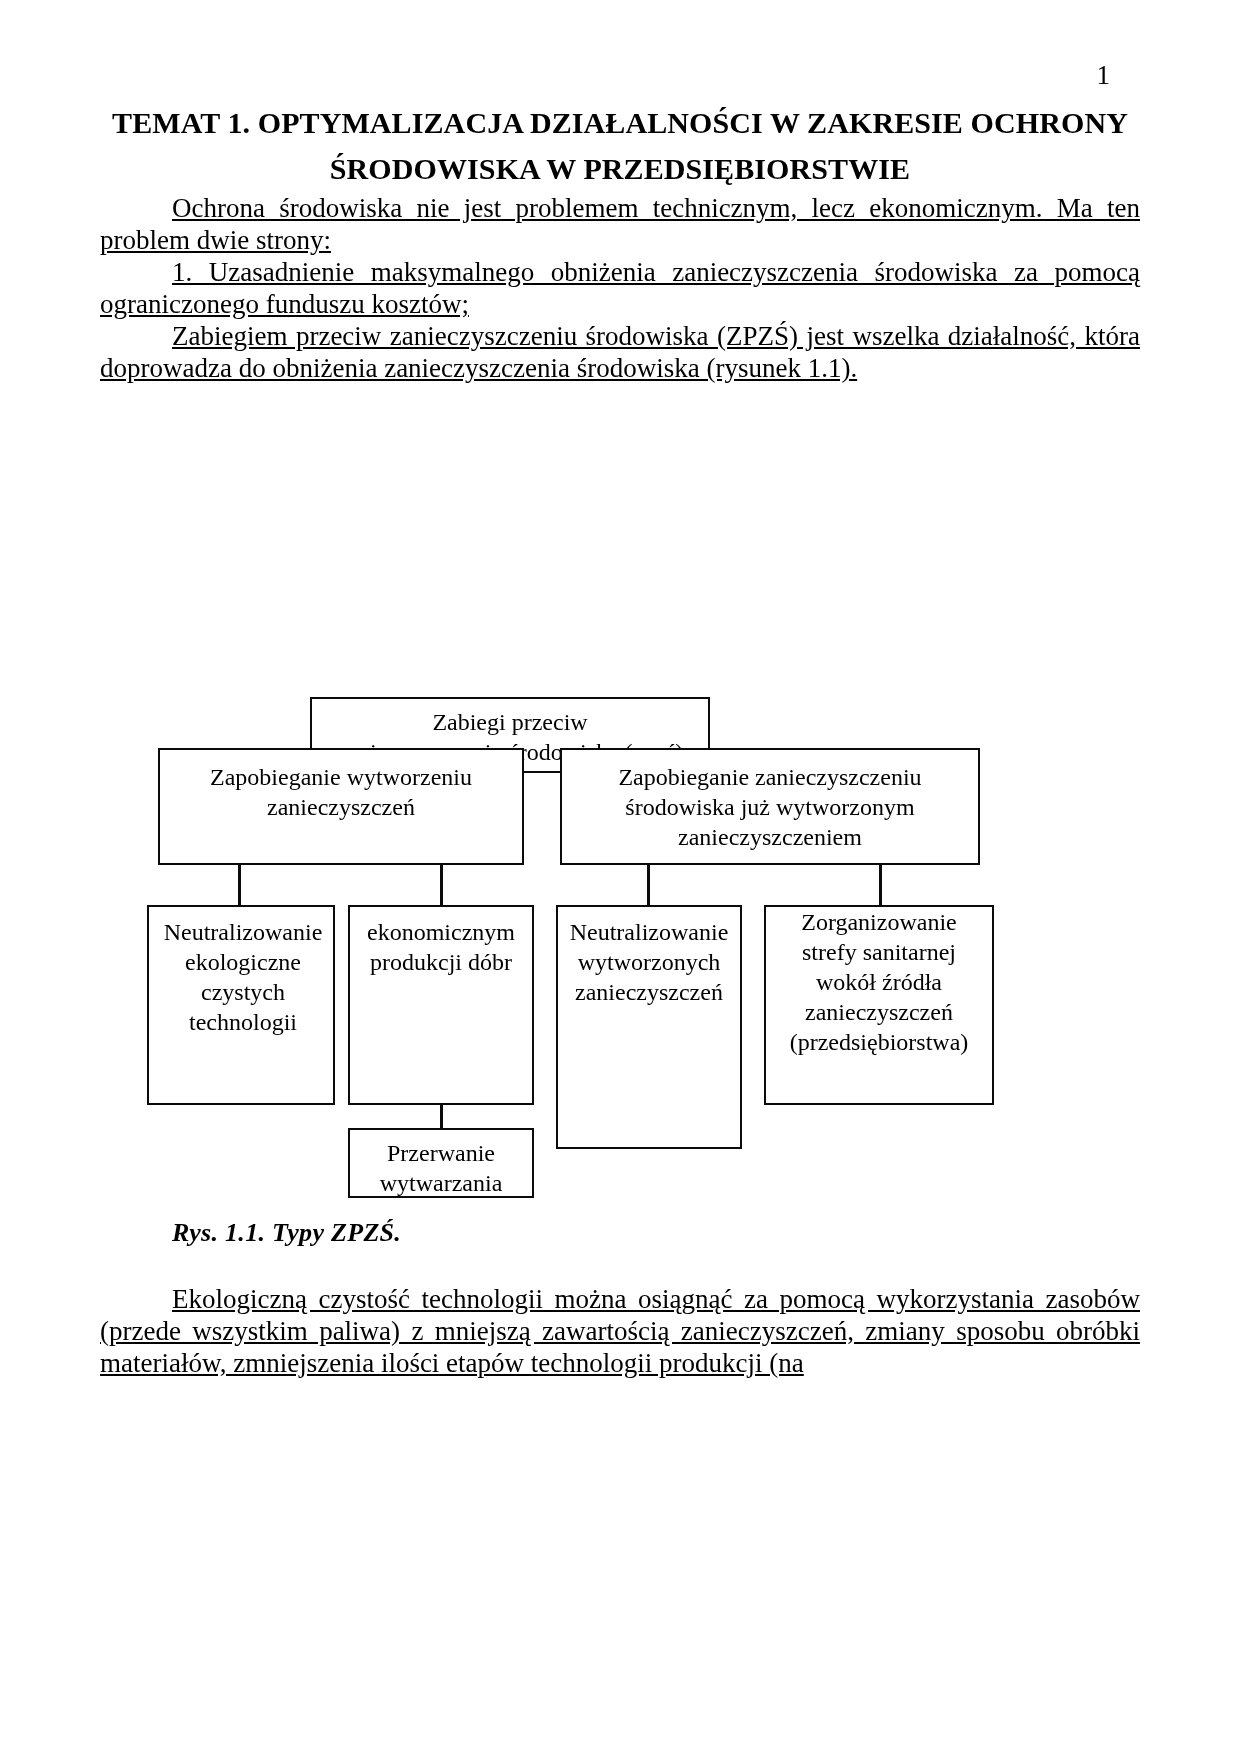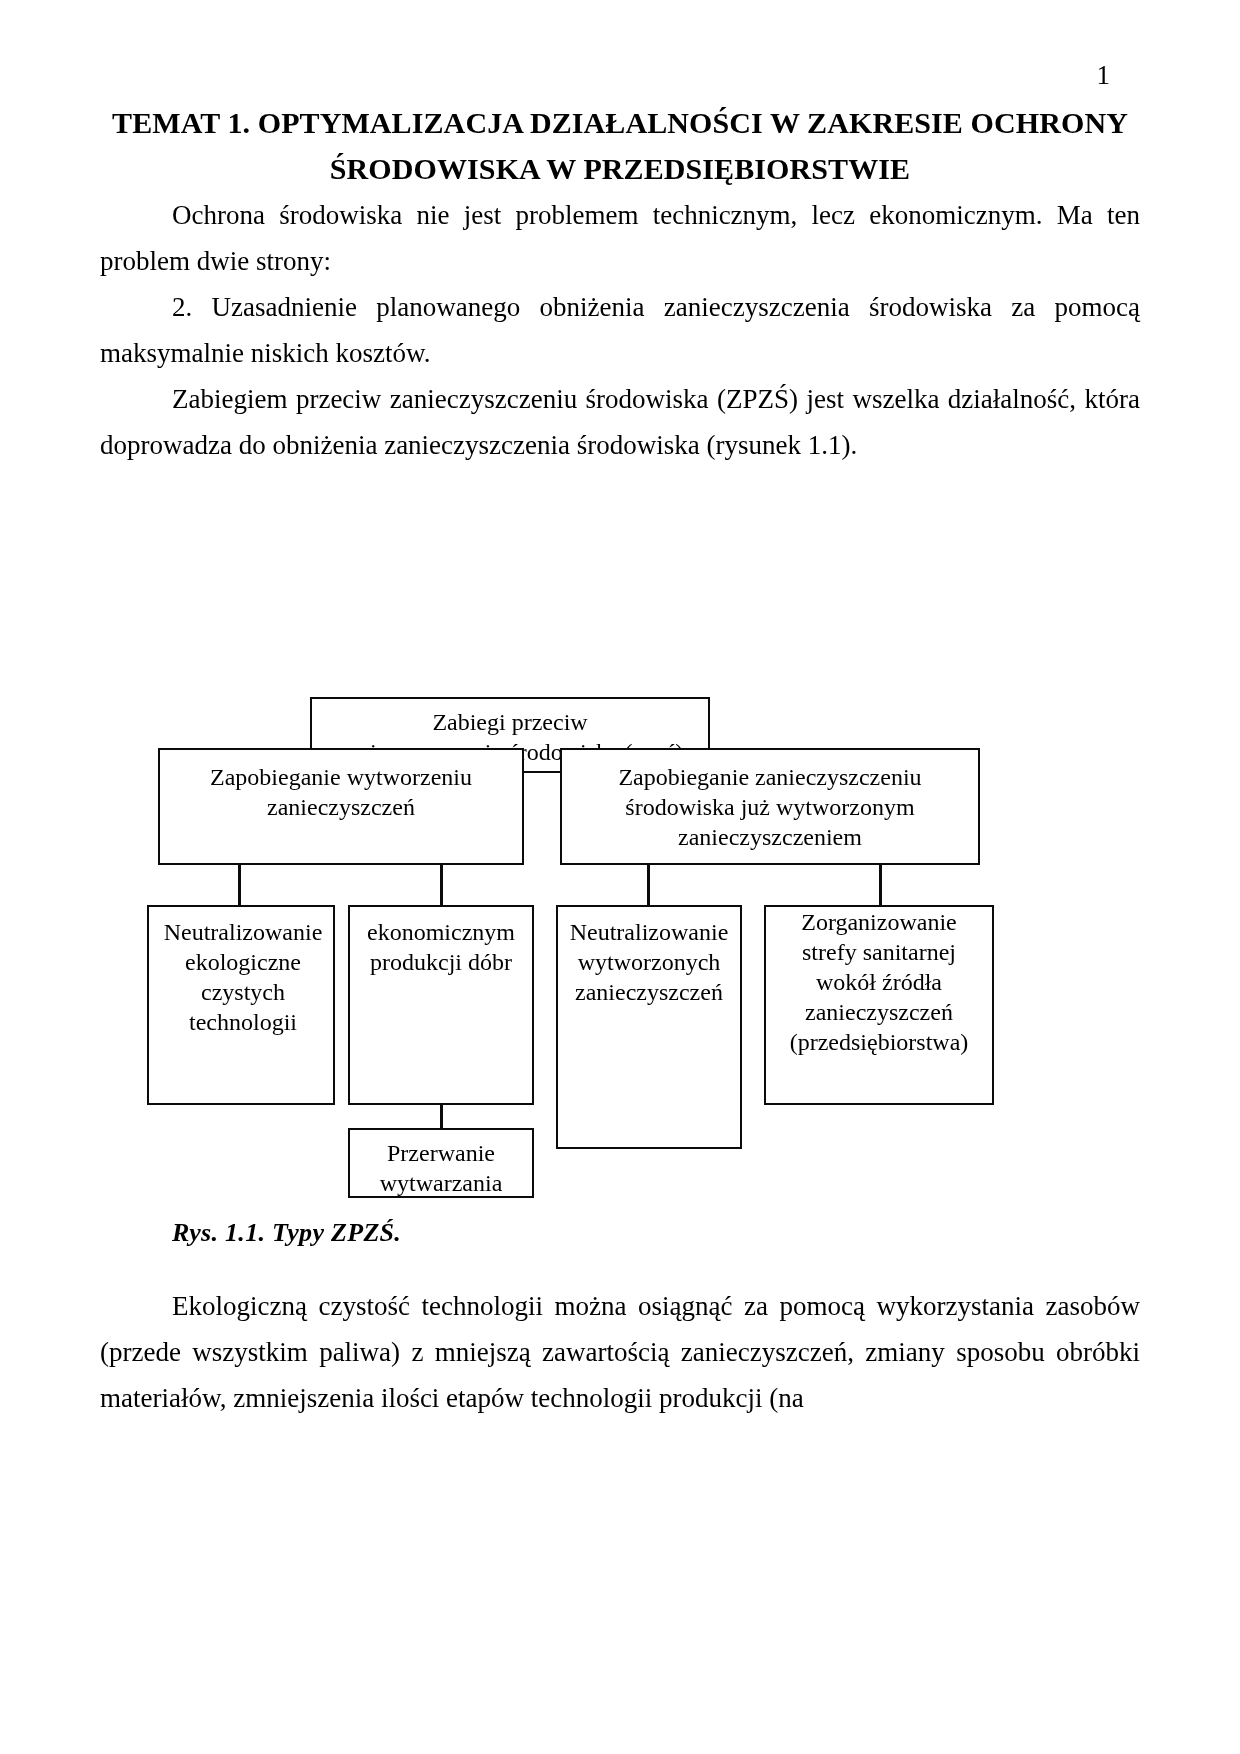--- a/index.html
+++ b/index.html
@@ -46,21 +46,22 @@
   }
   .doc-title .tline { display: block; }
 
   
   .body-block {
     position: absolute;
     left: 100px;
     width: 1040px;
     text-align: justify;
     font-size: 27px;
-    line-height: 46px;
+    line-height: 32px;
+    text-decoration: underline;
   }
   .body-block p {
     margin: 0;
     text-indent: 72px;
     text-align: justify;
   }
   .body-block p:last-child { text-align-last: left; }
 
   #intro-block { top: 192px; }
   #tail-block  { top: 1283px; }
@@ -116,21 +117,21 @@
 
   <div class="page-number">1</div>
 
   <div class="doc-title">
     <span class="tline">TEMAT 1. OPTYMALIZACJA DZIAŁALNOŚCI W ZAKRESIE OCHRONY</span>
     <span class="tline">ŚRODOWISKA W PRZEDSIĘBIORSTWIE</span>
   </div>
 
   <div class="body-block" id="intro-block">
     <p>Ochrona środowiska nie jest problemem technicznym, lecz ekonomicznym. Ma ten problem dwie strony:</p>
-    <p>2. Uzasadnienie planowanego obniżenia zanieczyszczenia środowiska za pomocą maksymalnie niskich kosztów.</p>
+    <p>1. Uzasadnienie maksymalnego obniżenia zanieczyszczenia środowiska za pomocą ograniczonego funduszu kosztów;</p>
     <p>Zabiegiem przeciw zanieczyszczeniu środowiska (ZPZŚ) jest wszelka działalność, która doprowadza do obniżenia zanieczyszczenia środowiska (rysunek 1.1).</p>
   </div>
 
   <div class="figure">
 
     <div class="node" style="left:310px; top:697px; width:400px; height:76px;">
       <span class="txt">
         <span>Zabiegi przeciw</span>
         <span>zanieczyszczeniu środowiska (zpzś)</span>
       </span>

